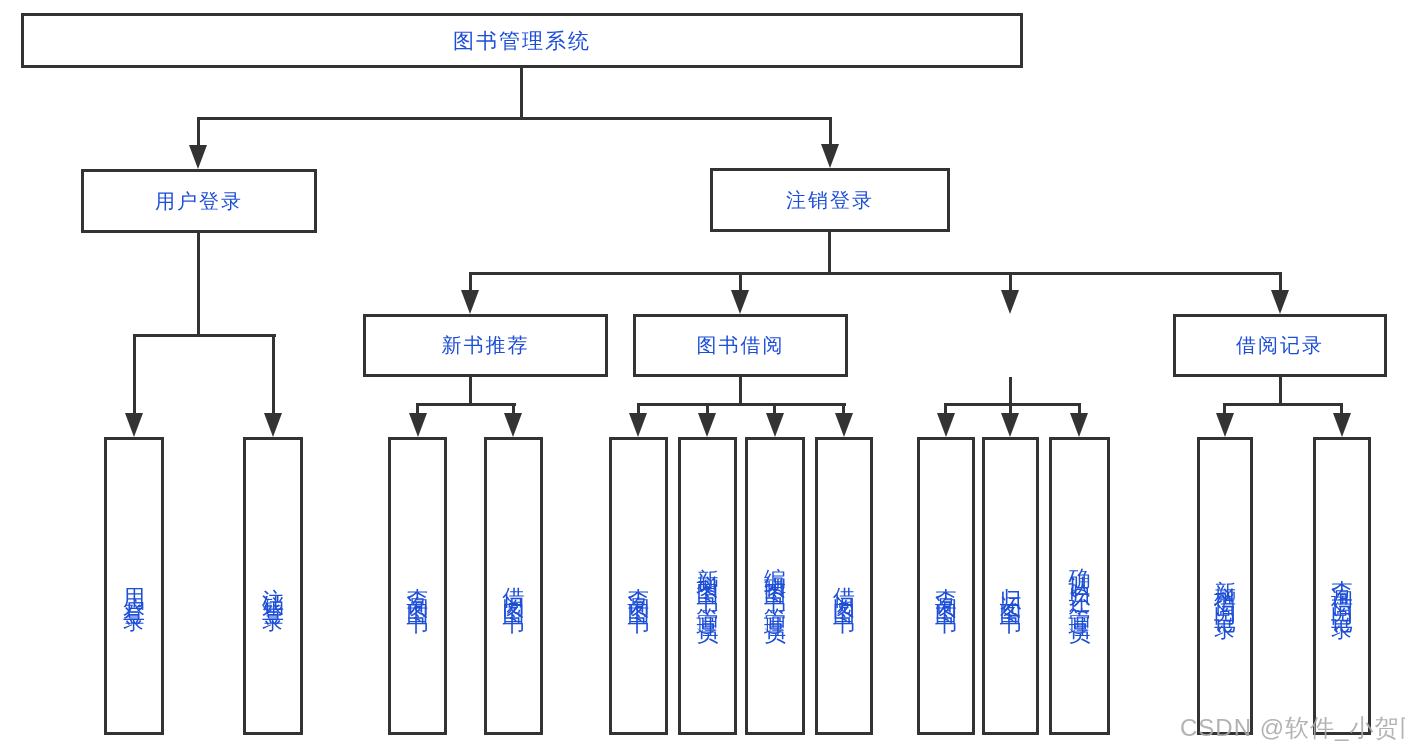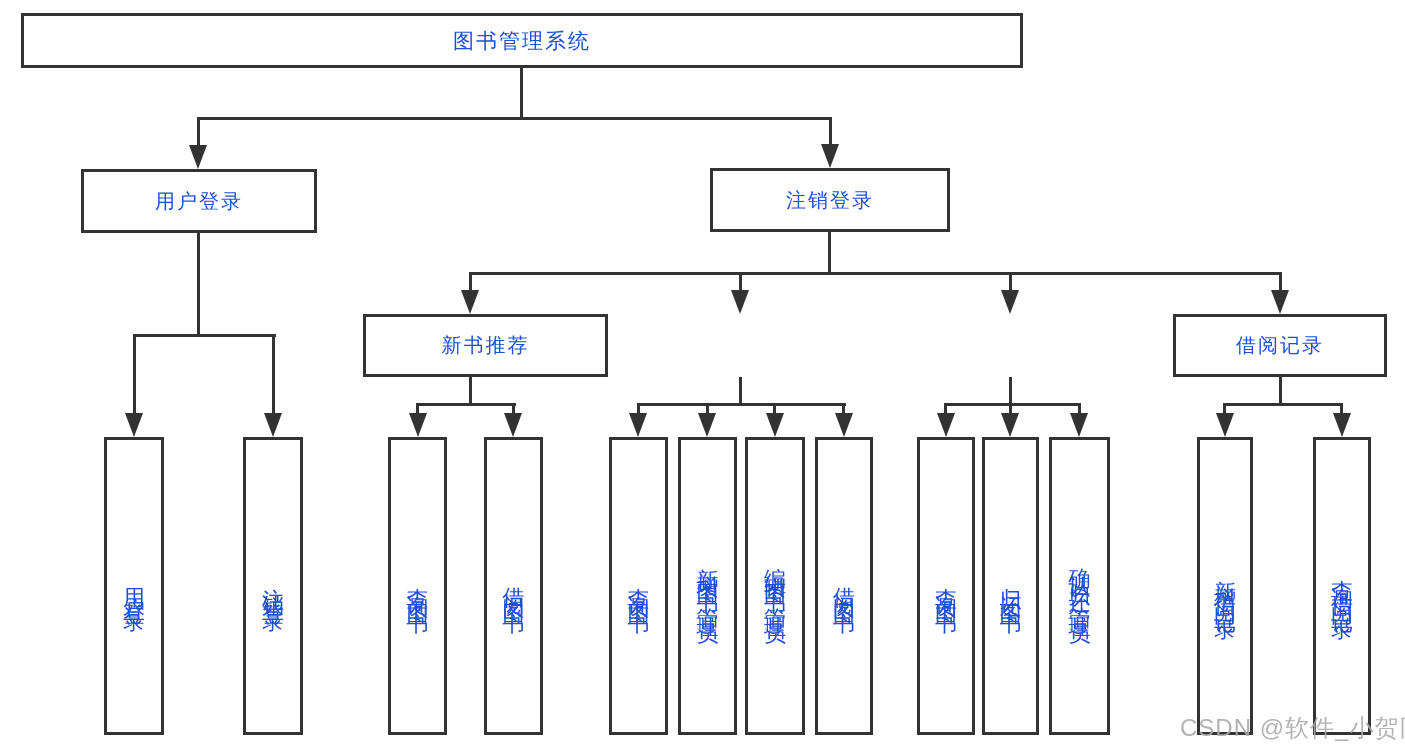--- a/index.html
+++ b/index.html
@@ -87,20 +87,23 @@
   <div class="line" style="left:1009px;top:272px;width:3px;height:20px;"></div>
   <div class="line" style="left:1279px;top:272px;width:3px;height:20px;"></div>
   <div class="arrow" style="left:461px;top:290px;"></div>
   <div class="arrow" style="left:731px;top:290px;"></div>
   <div class="arrow" style="left:1001px;top:290px;"></div>
   <div class="arrow" style="left:1271px;top:290px;"></div>
 
   <div class="box" style="left:363px;top:314px;width:245px;height:63px;">
     <span>新书推荐</span>
   </div>
+  <div class="box" style="left:633px;top:314px;width:215px;height:63px;">
+    <span>图书借阅</span>
+  </div>
   <div class="box" style="left:1173px;top:314px;width:214px;height:63px;">
     <span>借阅记录</span>
   </div>
 
   <div class="line" style="left:469px;top:377px;width:3px;height:28px;"></div>
   <div class="line" style="left:416px;top:403px;width:100px;height:3px;"></div>
   <div class="line" style="left:416px;top:403px;width:3px;height:12px;"></div>
   <div class="line" style="left:512px;top:403px;width:3px;height:12px;"></div>
   <div class="arrow" style="left:409px;top:413px;"></div>
   <div class="arrow" style="left:504px;top:413px;"></div>

